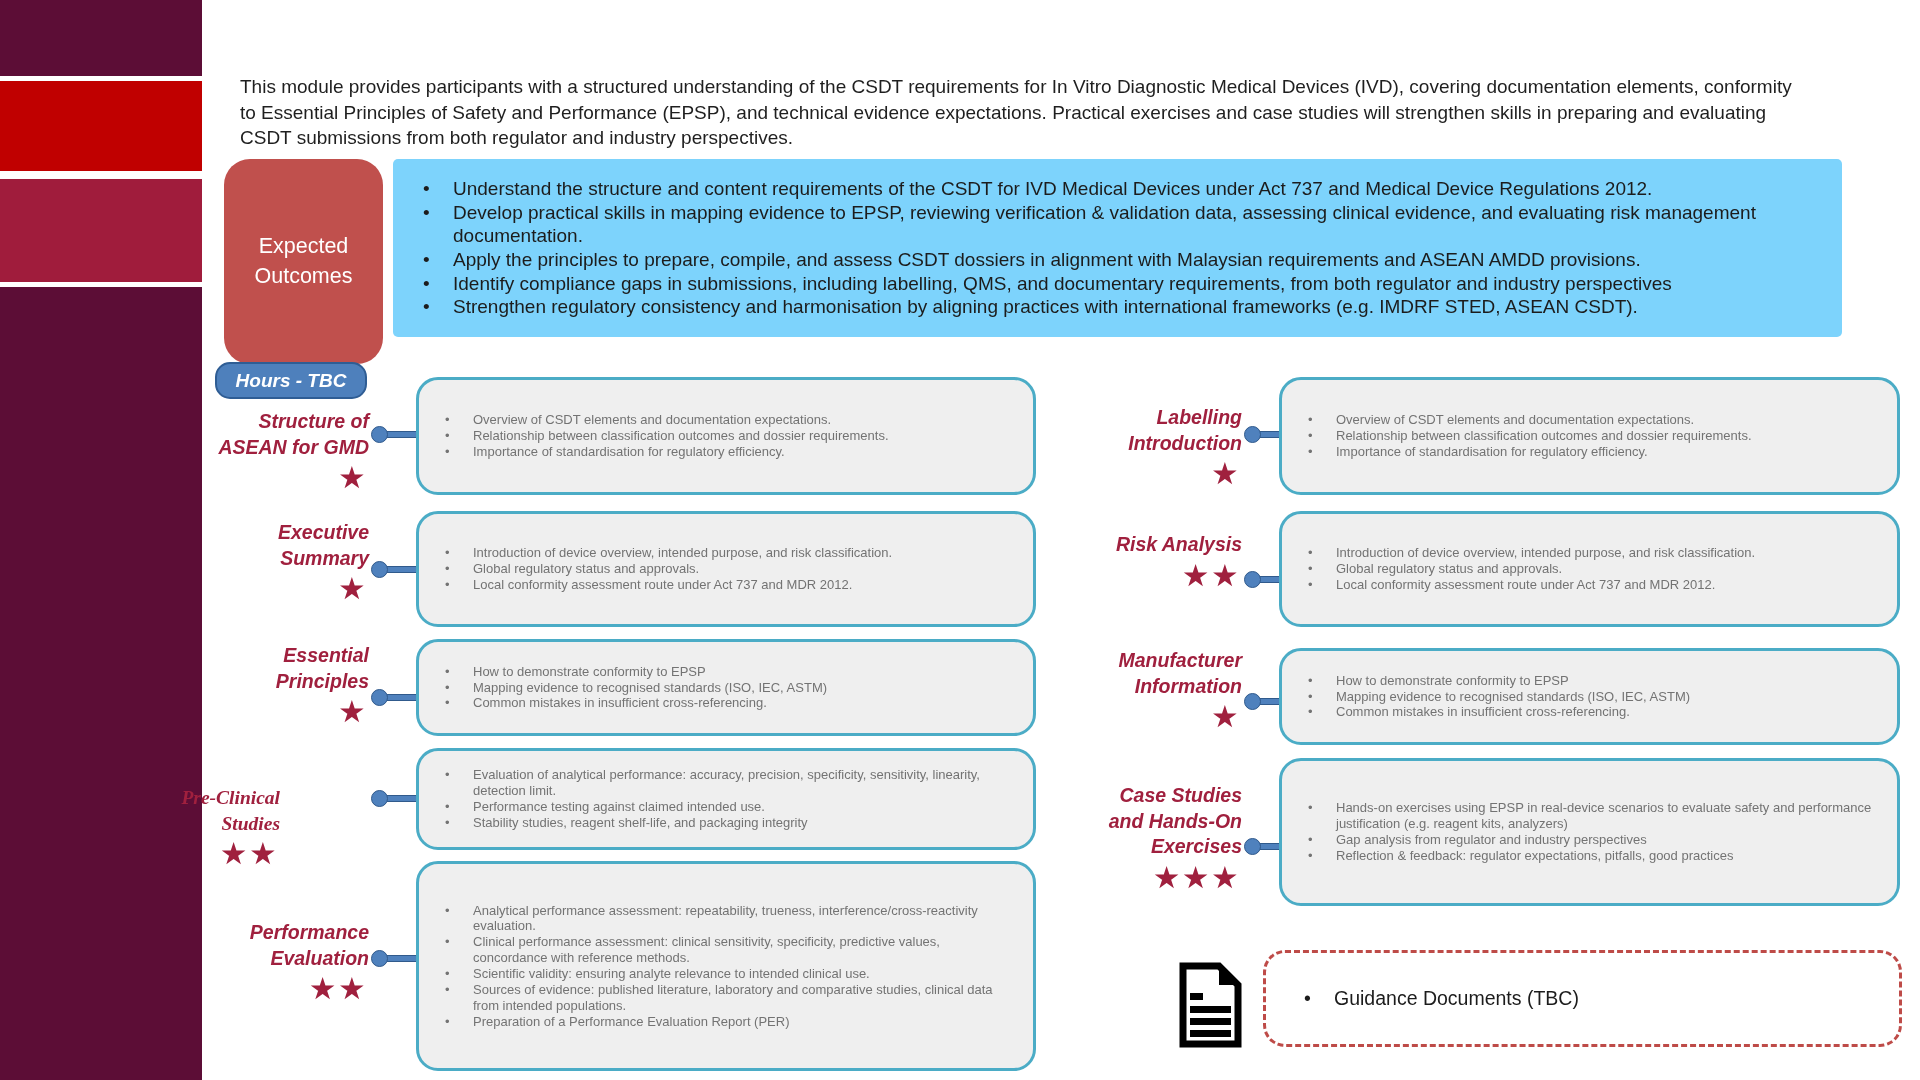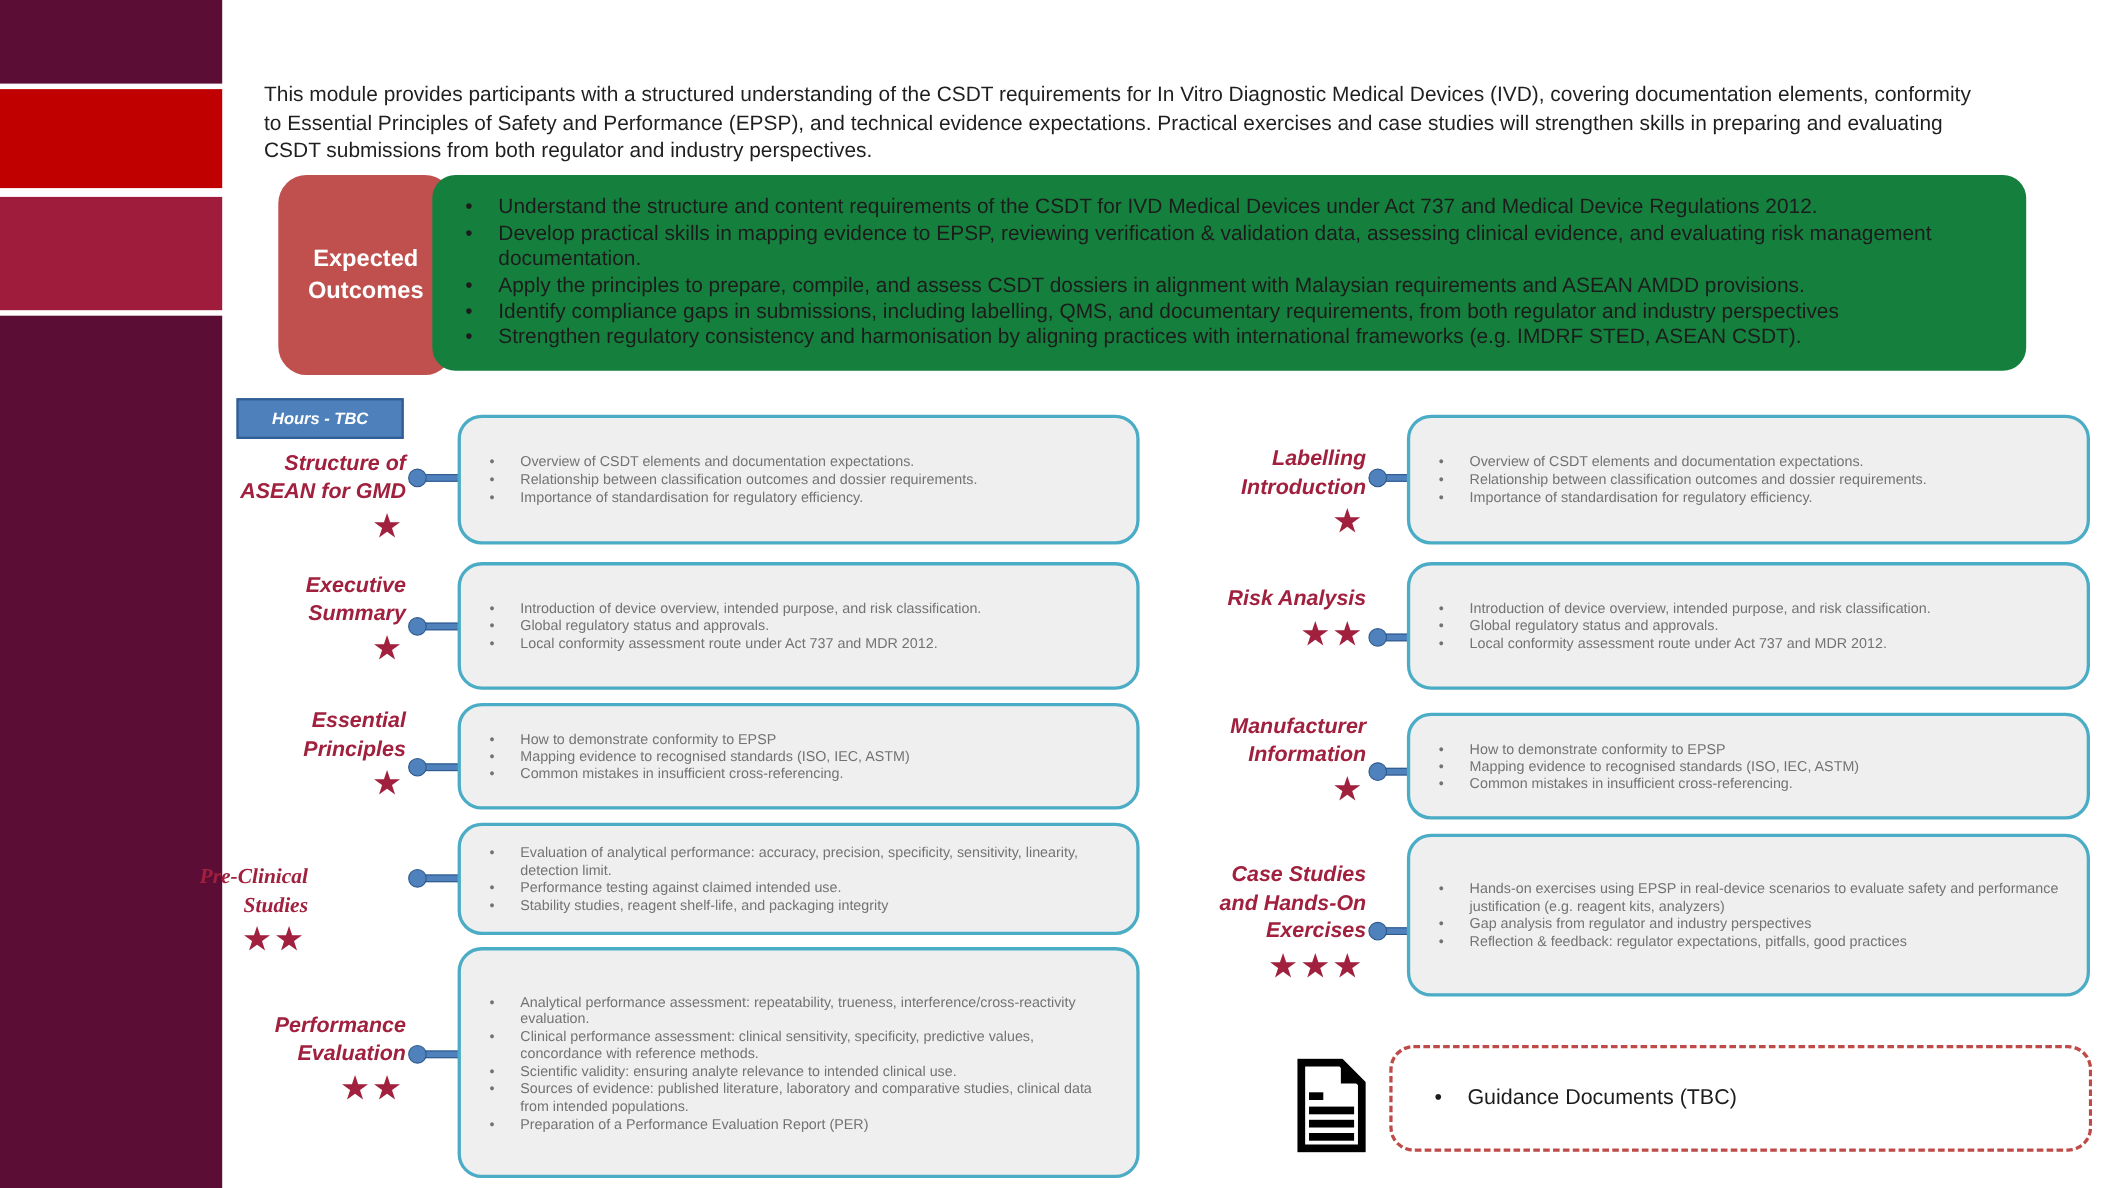--- a/index.html
+++ b/index.html
@@ -11,36 +11,36 @@
   .sidebar{position:absolute;left:0;top:0;width:202px;height:1080px;background:#ffffff;}
   .band{position:absolute;left:0;width:202px;}
   .band-maroon{background:#5C0D36;}
   .band-red{background:#C00000;}
   .band-crimson{background:#A01C3C;}
   
   .page-title{position:absolute;left:240px;top:20px;width:1650px;font-size:33px;font-weight:bold;color:#5F1137;}
   .intro{position:absolute;left:240px;top:74px;width:1565px;font-size:19px;line-height:1.35;color:#1f1f1f;}
   
   .eo-label-box{
-    position:absolute;left:224px;top:159px;width:159px;height:182px;background:#C0504D;
+    position:absolute;left:224px;top:159px;width:159px;height:205px;background:#C0504D;
     border-radius:26px;display:flex;align-items:center;justify-content:center;
-    color:#fff;font-weight:bold;font-size:21.5px;line-height:1.35;text-align:center;margin-left:29px;
+    color:#fff;font-weight:normal;font-size:21.5px;line-height:1.35;text-align:center;
   }
   .eo-panel{
-    position:absolute;left:393px;top:159px;width:1449px;height:178px;background:#15803d;
-    border-radius:21px;display:flex;align-items:center;box-sizing:border-box;padding:10px 28px 10px 14px;
+    position:absolute;left:393px;top:159px;width:1449px;height:178px;background:#7dd3fc;
+    border-radius:5px;display:flex;align-items:center;box-sizing:border-box;padding:10px 28px 10px 14px;
   }
   .eo-panel ul{list-style:none;margin:0;padding:0;}
   .eo-panel li{position:relative;padding-left:46px;font-size:19px;line-height:1.24;color:#1c1c1c;}
   .eo-panel li::before{content:"\2022";position:absolute;left:16px;}
   
   .hours-badge{
     position:absolute;left:215px;top:362px;width:152px;height:37px;box-sizing:border-box;
-    background:#4E80BC;border:2px solid #2F5D94;border-radius:0;color:#fff;
-    font-weight:bold;font-style:italic;font-size:15px;display:flex;align-items:center;justify-content:center;
+    background:#4E80BC;border:2px solid #2F5D94;border-radius:15px;color:#fff;
+    font-weight:bold;font-style:italic;font-size:19px;display:flex;align-items:center;justify-content:center;
   }
   
   .topic-label{
     position:absolute;text-align:right;font-weight:bold;font-style:italic;
     color:#A0203E;font-size:19.5px;line-height:1.32;
   }
   .topic-stars{font-size:27px;letter-spacing:5px;line-height:1;margin-top:5px;font-style:normal;color:#A0203E;}
   .connector{position:absolute;height:5px;background:#4F81BD;border:1px solid #305A8C;}
   .connector::before{
     content:"";position:absolute;left:-6px;top:-6px;width:15px;height:15px;border-radius:50%;

